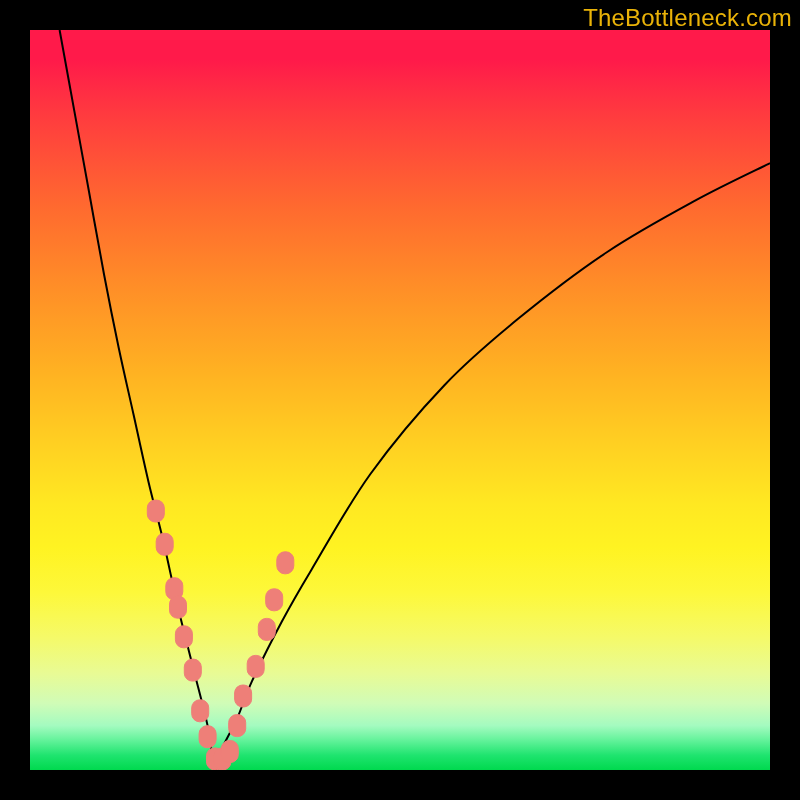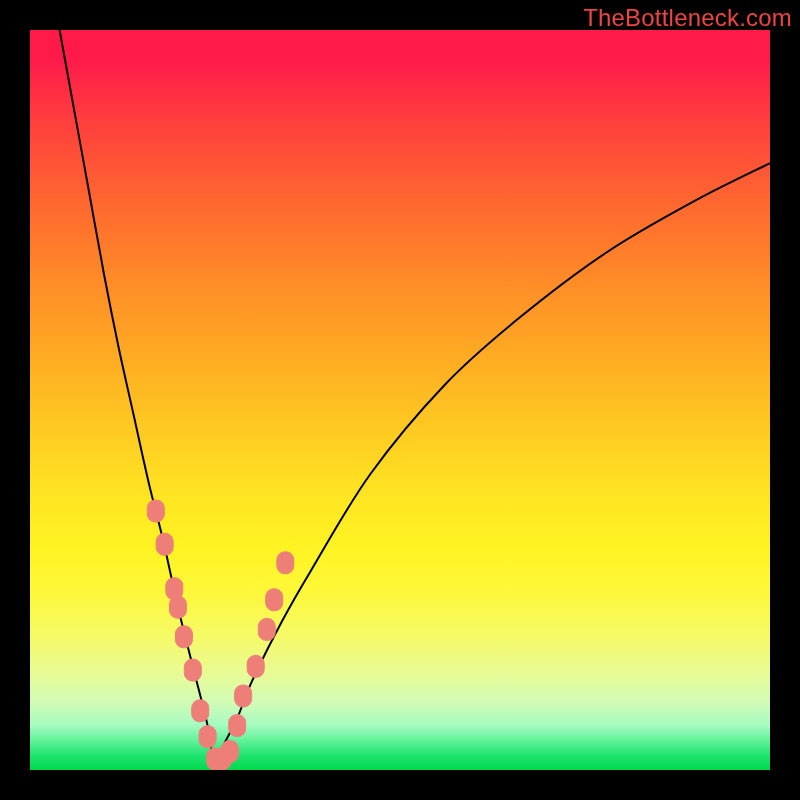--- a/index.html
+++ b/index.html
@@ -56,21 +56,21 @@
     position: absolute;
     left: 0;
     top: 0;
     width: 100%;
     height: 100%;
   }
   .watermark {
     position: absolute;
     top: 4px;
     right: 8px;
-    color: #ef4444;
+    color: #eab308;
     font-size: 24px;
     letter-spacing: 0.2px;
     user-select: none;
   }
 </style>
 </head>
 <body>
 
 <div class="stage">
 

